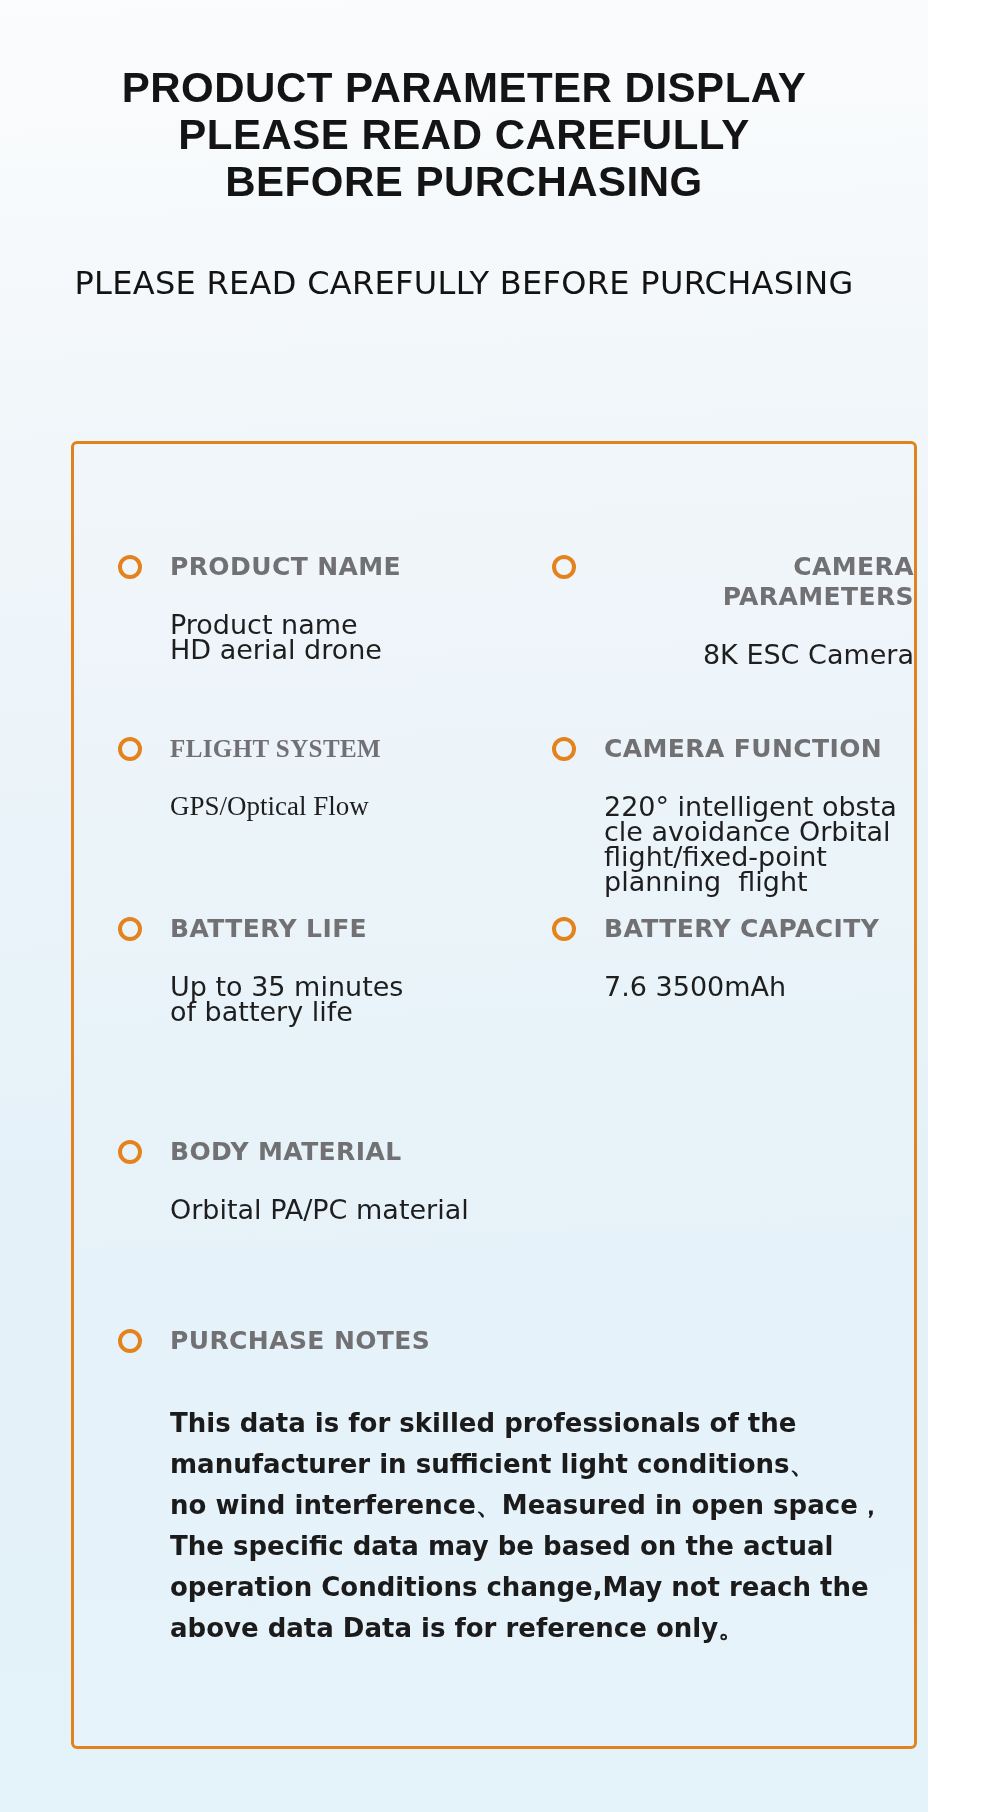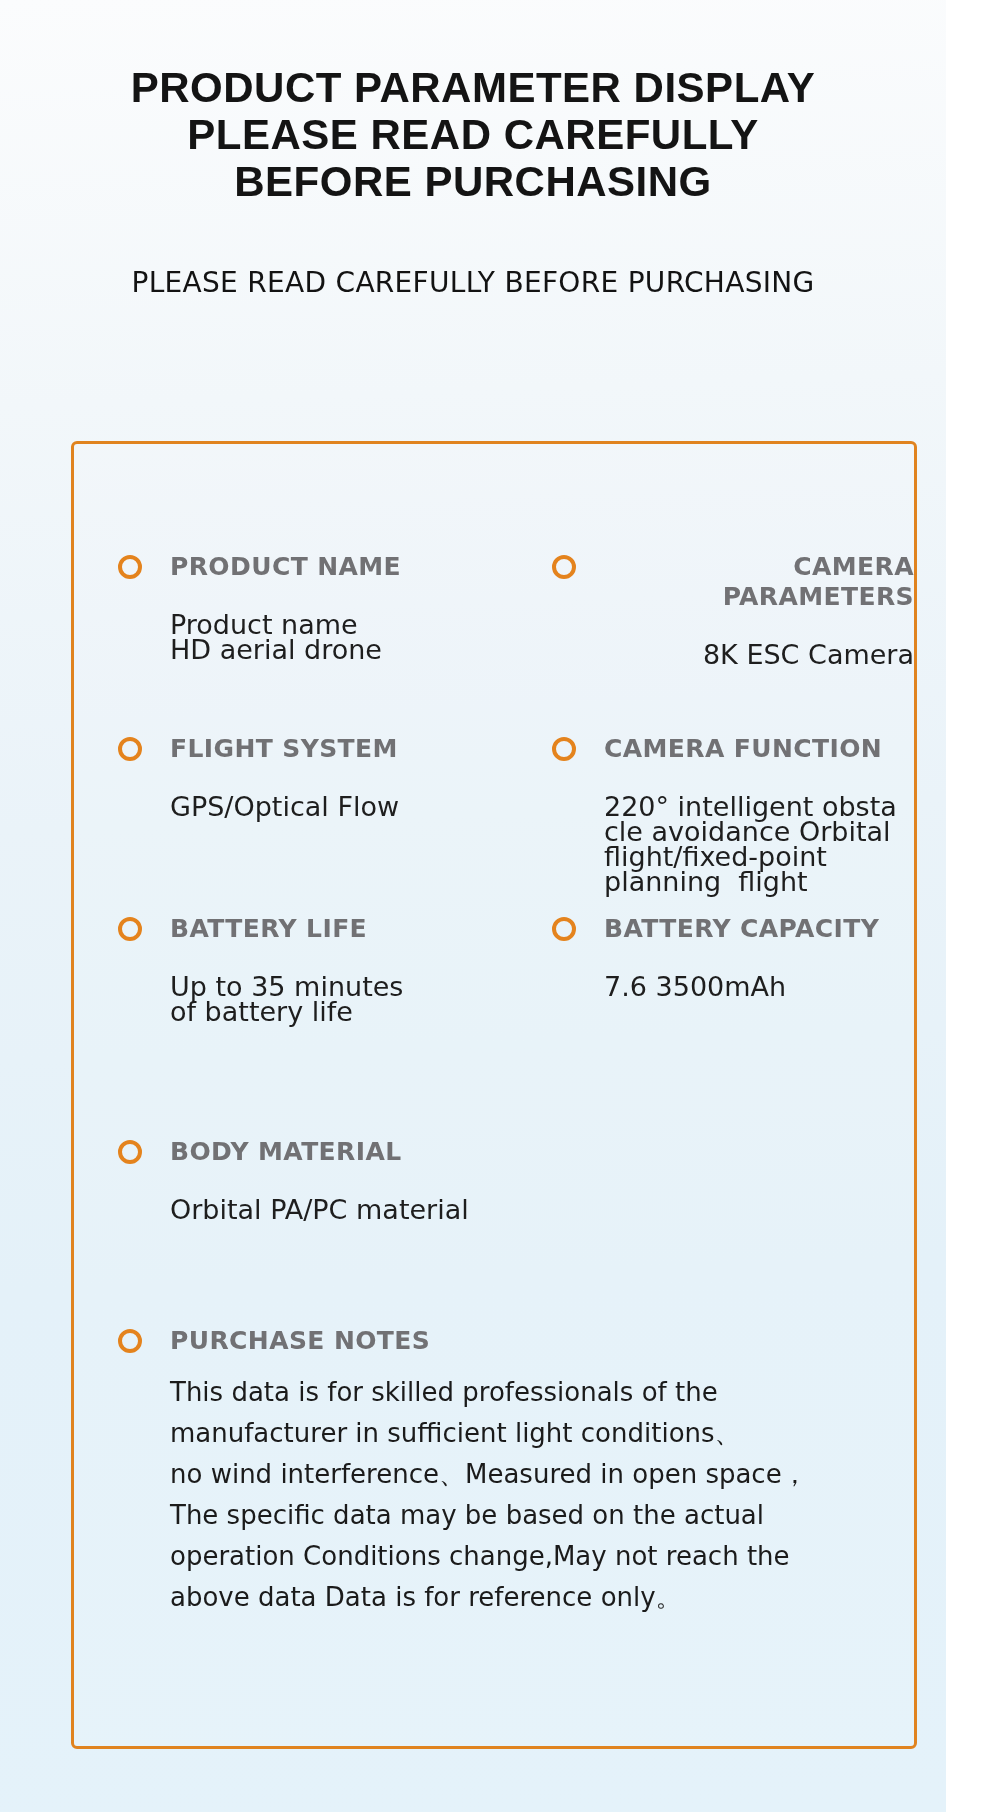--- a/index.html
+++ b/index.html
@@ -3,41 +3,40 @@
 <meta charset="utf-8">
 <style>
   html,body { margin:0; padding:0; }
   .page {
     position: relative;
     width: 928px;
     height: 1812px;
     overflow: hidden;
     background: linear-gradient(178deg, #fbfcfd 0%, #f2f7fa 22%, #eaf3f9 45%, #e4f1f9 70%, #e4f2fa 100%);
     font-family: "DejaVu Sans", sans-serif;
-    padding-left: 18px;
   }
 
   
   .title {
     position: absolute;
     top: 64px; left: 0; right: 0;
     text-align: center;
     font-family: "Liberation Sans", sans-serif;
     font-weight: 700;
     font-size: 42px;
     line-height: 47px;
     letter-spacing: 0.5px;
     color: #141414;
     white-space: pre-line;
   }
   .subtitle {
     position: absolute;
     top: 268px; left: 0; right: 0;
     text-align: center;
-    font-size: 28px;
+    font-size: 32px;
     line-height: 30px;
     color: #131313;
     letter-spacing: 0.3px;
   }
 
   
   .card {
     position: absolute;
     left: 71px; top: 441px;
     width: 846px; height: 1308px;
@@ -69,25 +68,26 @@
     color: #717174;
   }
   .item-value {
     margin-top: 30px;
     font-size: 27px;
     line-height: 25px;
     color: #1E1E1E;
     white-space: pre-wrap;
   }
   .item-value.notes {
-    margin-top: 16px;
+    margin-top: 47px;
     font-size: 26px;
     line-height: 41px;
     width: 720px;
     color: #1B1B1B;
+    font-weight: bold;
   }
 </style>
 </head>
 <body>
 
 <div class="page">
 
   <div class="title">PRODUCT PARAMETER DISPLAY
 PLEASE READ CAREFULLY
 BEFORE PURCHASING</div>
@@ -105,21 +105,21 @@
     </div>
 
     <div class="item col-right" style="top:108px;text-align:right;">
       <span class="ring"></span>
       <div class="item-text">
         <div class="item-label">CAMERA PARAMETERS</div>
         <div class="item-value">8K ESC Camera</div>
       </div>
     </div>
 
-    <div class="item col-left" style="top:290px;">
+    <div class="item col-left" style="top:290px;font-family:Liberation Serif, serif;">
       <span class="ring"></span>
       <div class="item-text">
         <div class="item-label">FLIGHT SYSTEM</div>
         <div class="item-value">GPS/Optical Flow</div>
       </div>
     </div>
 
     <div class="item col-right" style="top:290px;">
       <span class="ring"></span>
       <div class="item-text">

